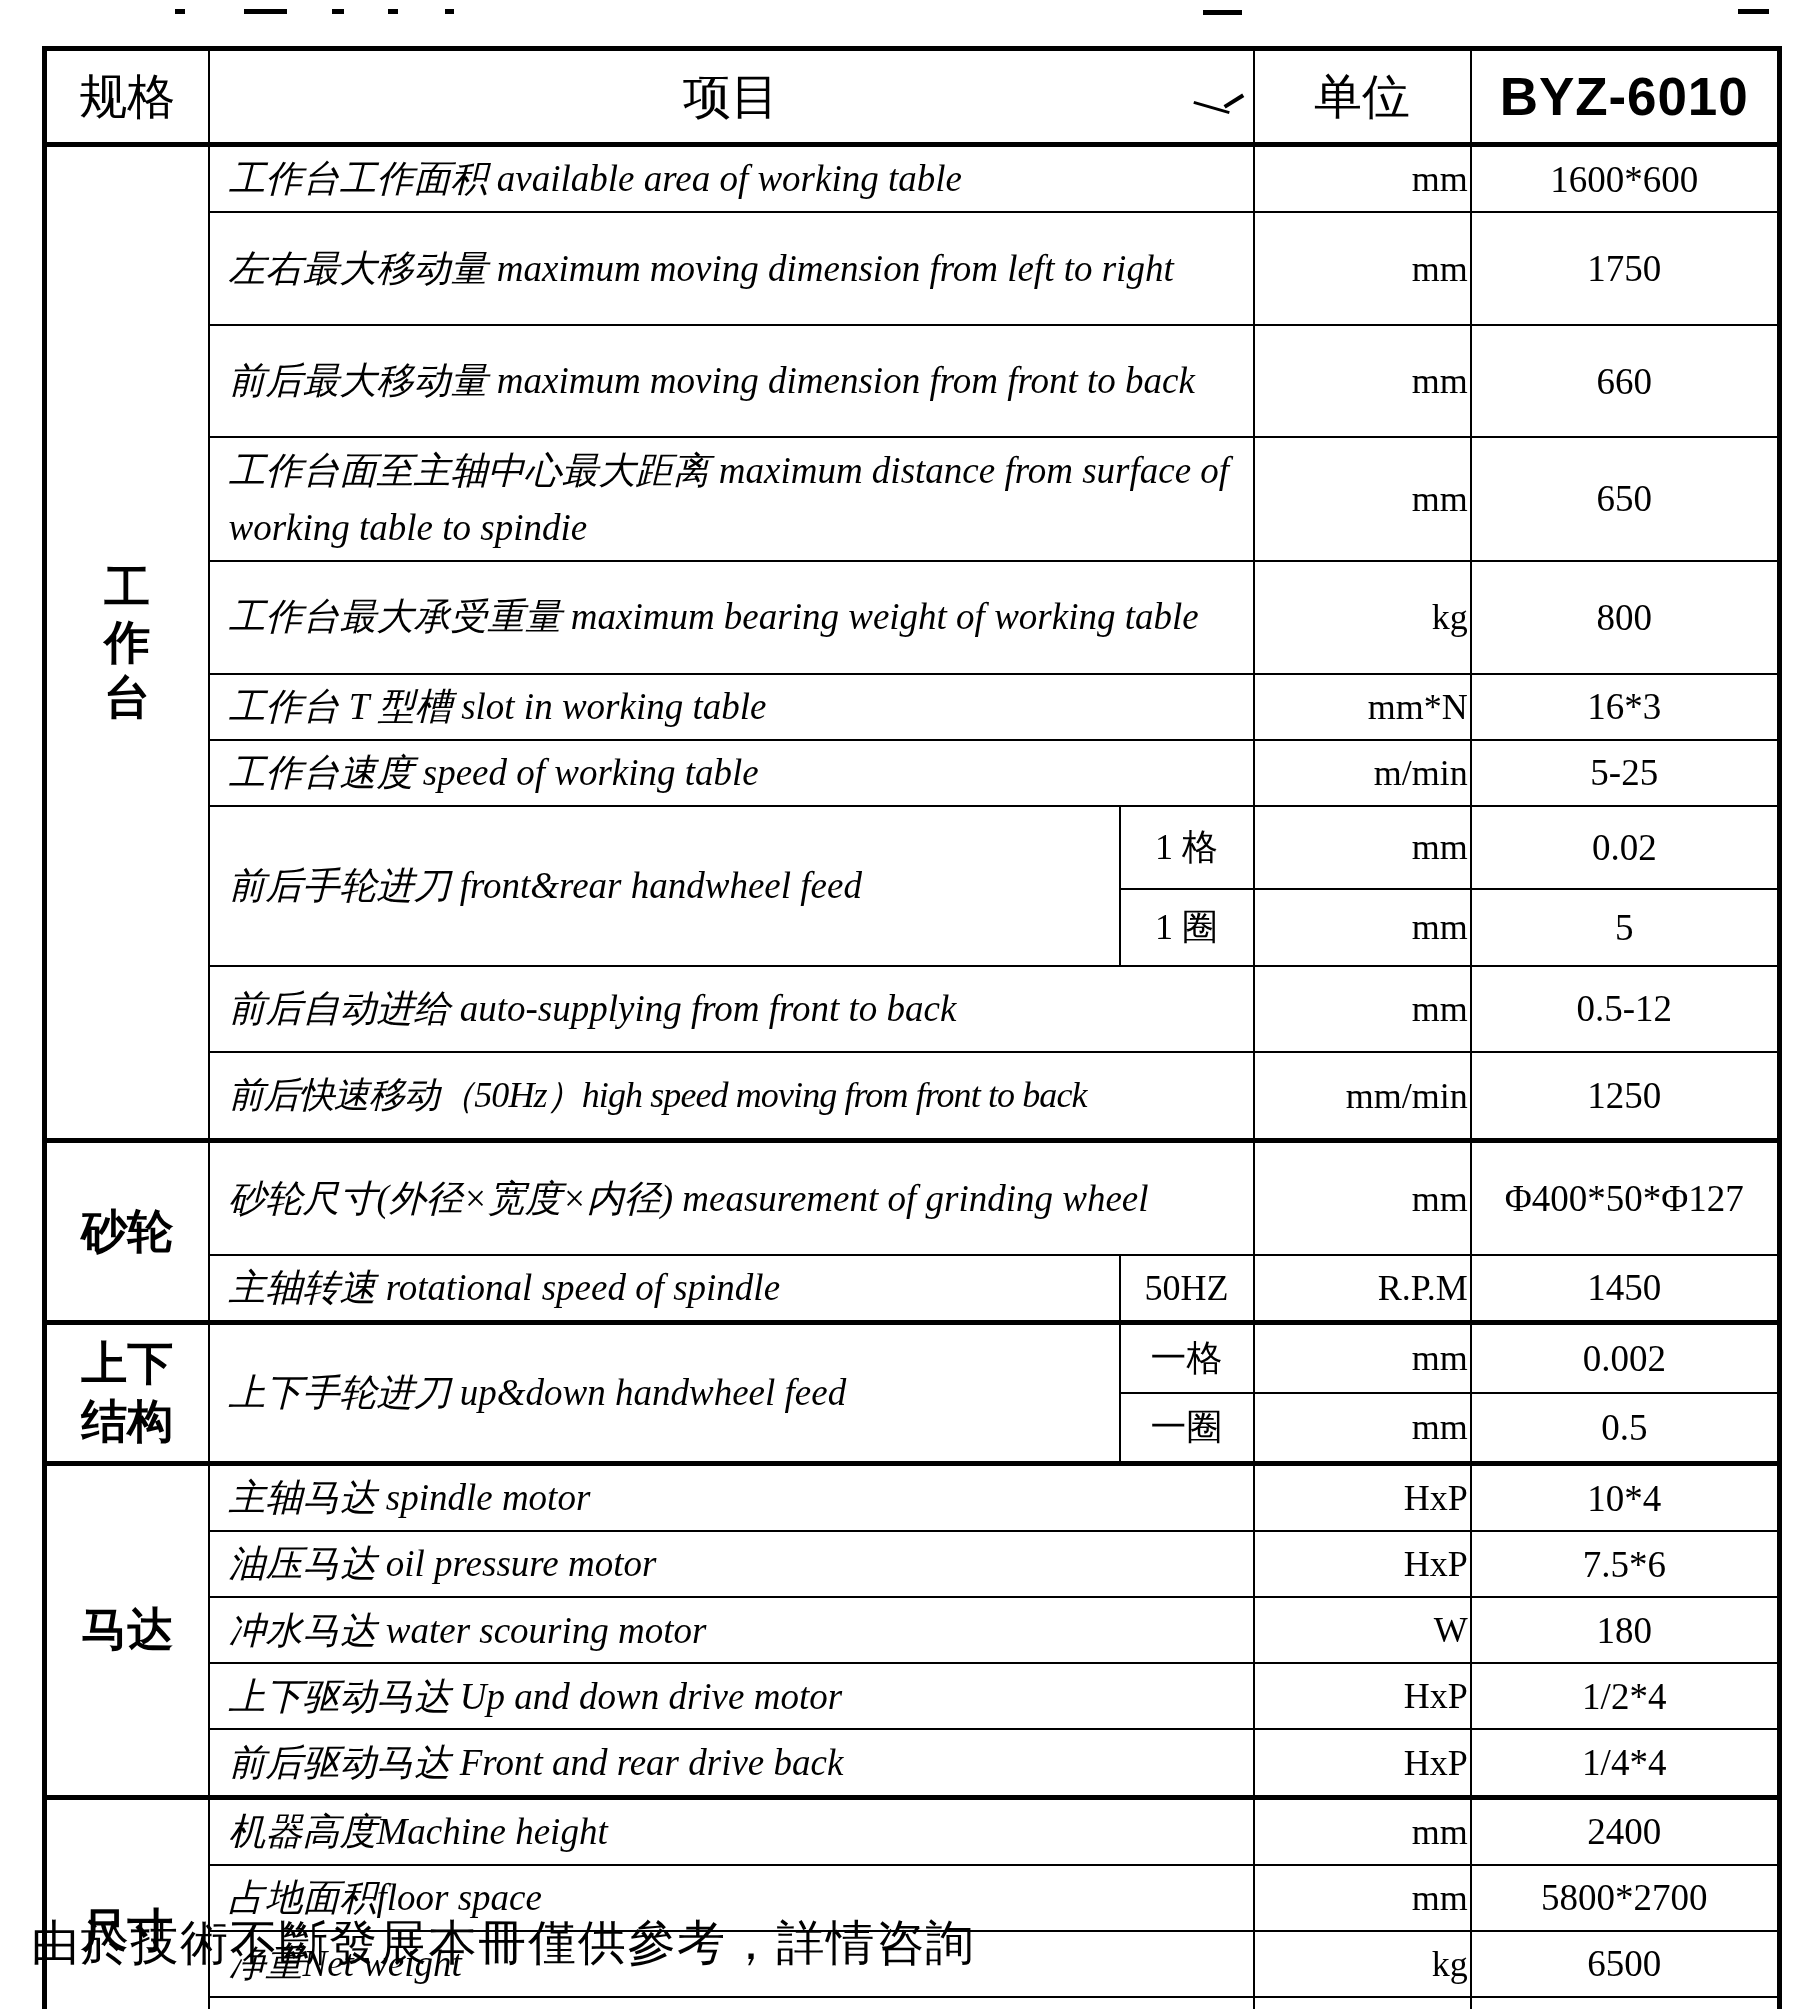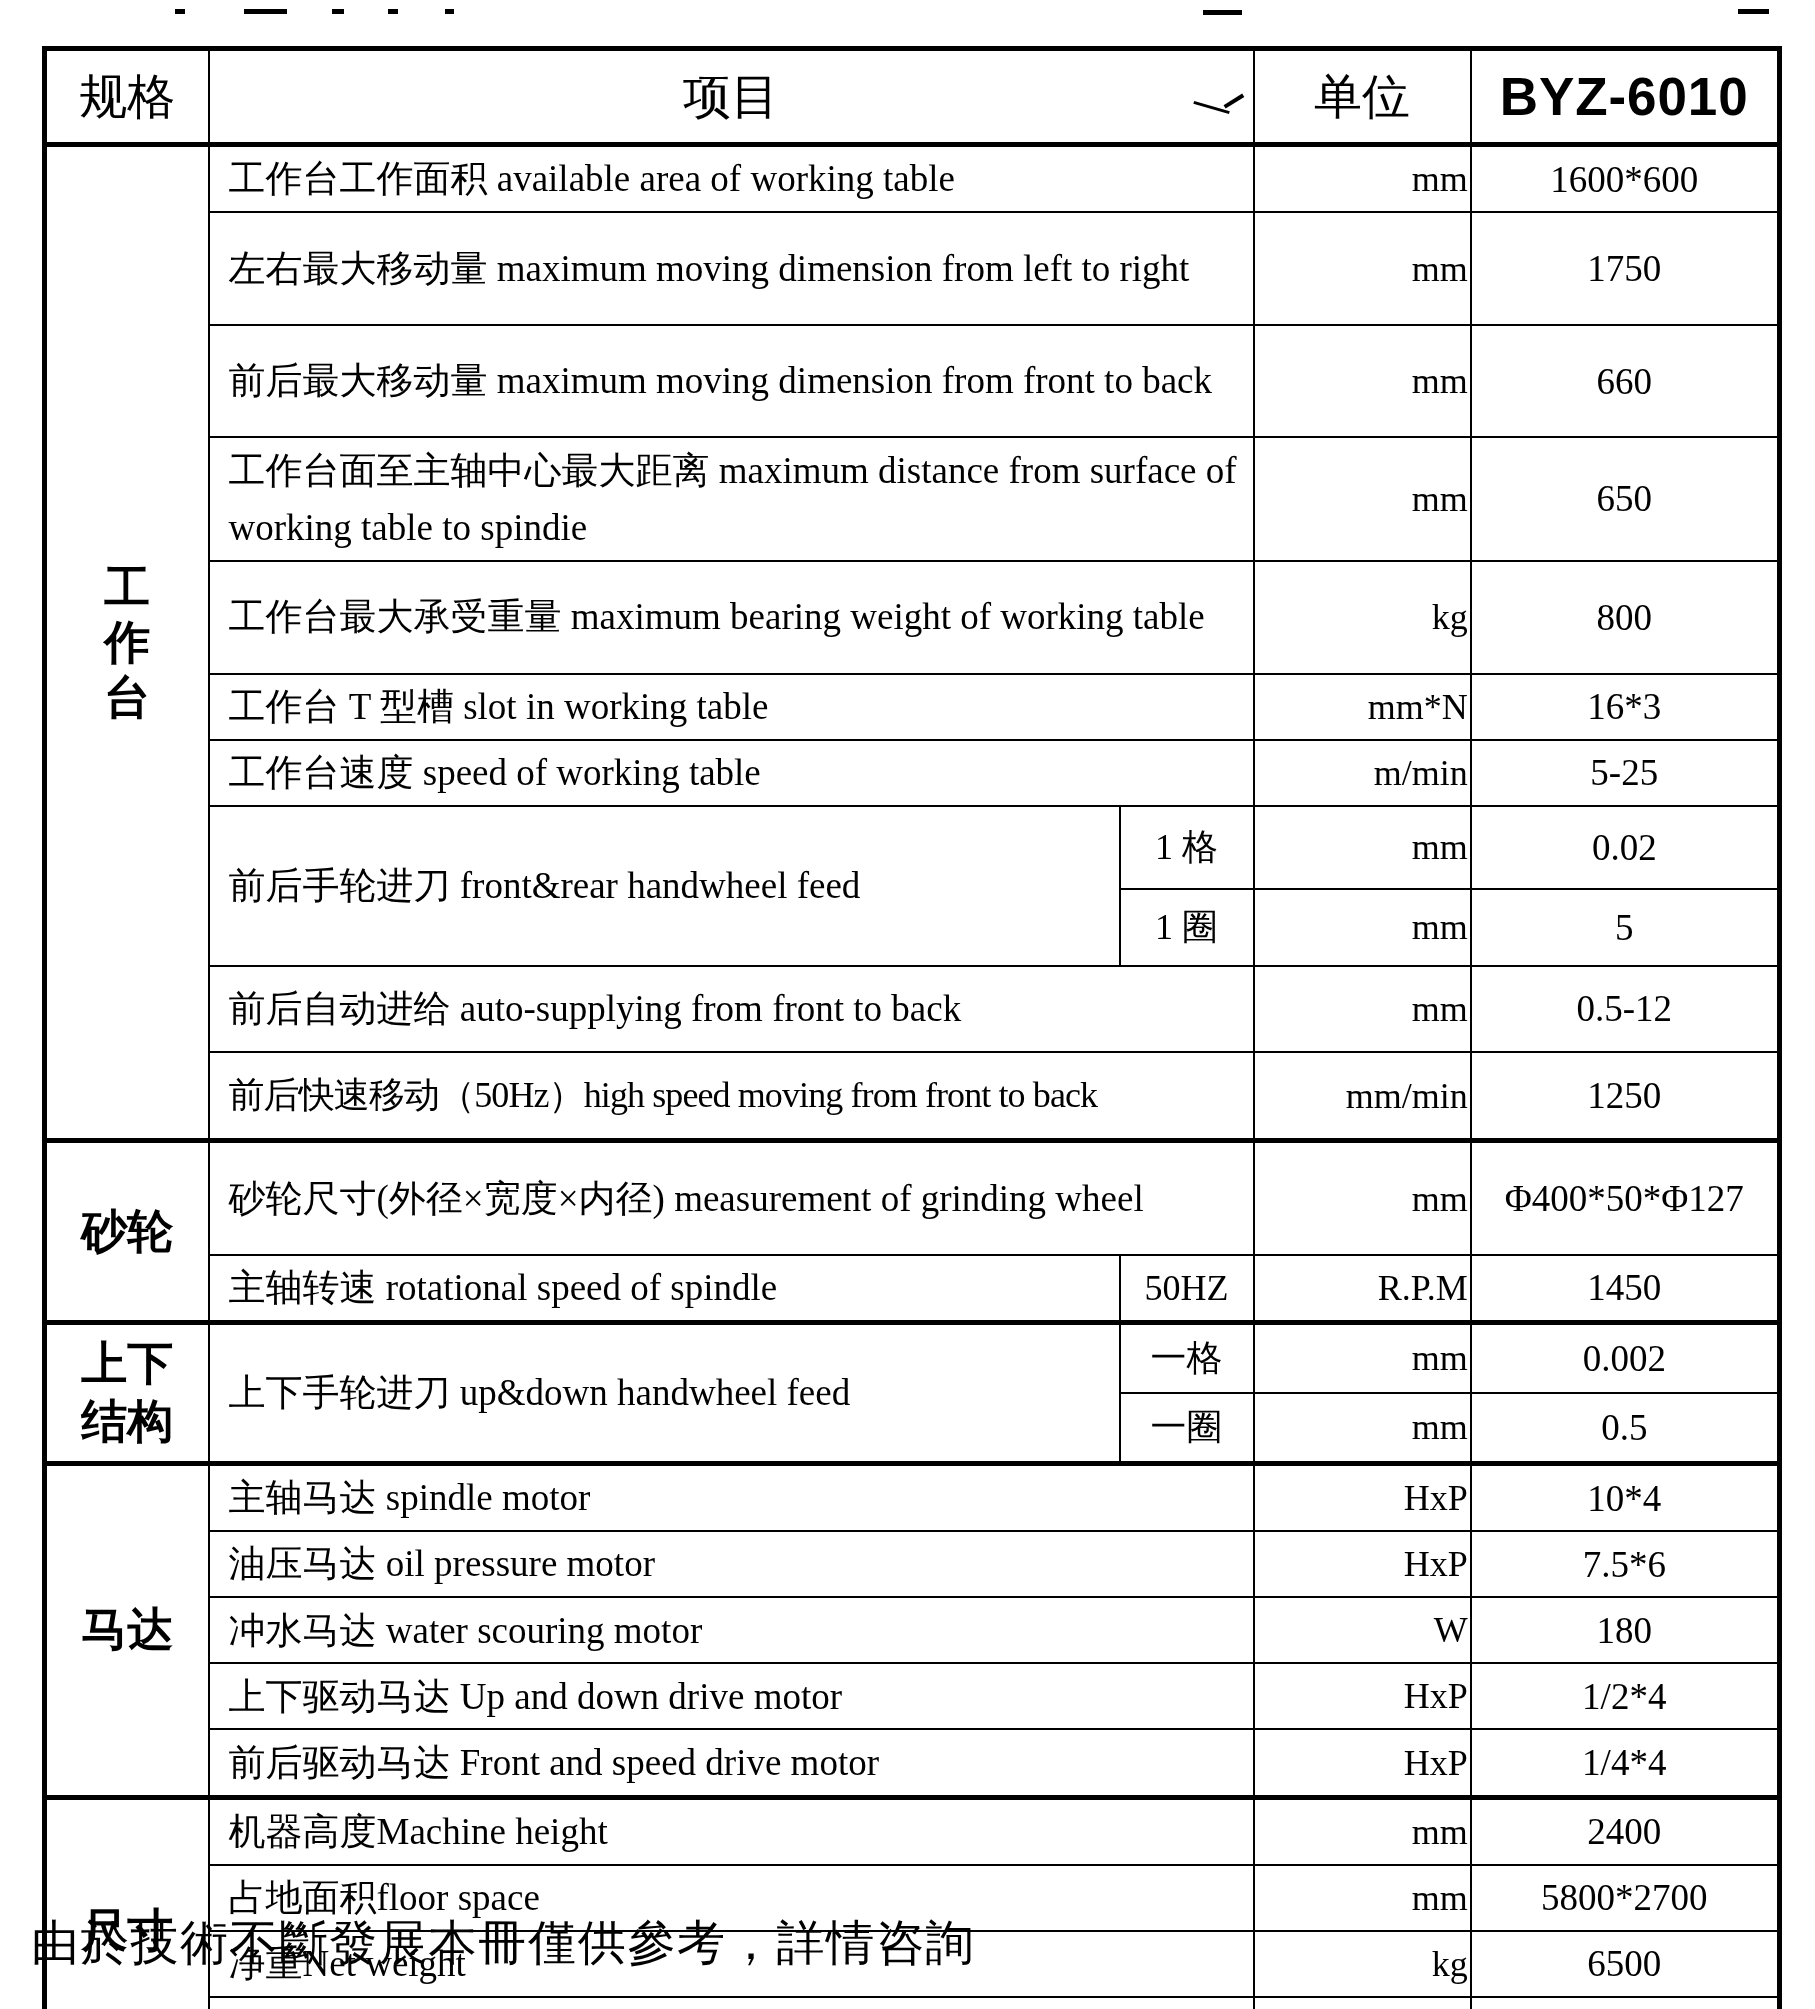--- a/index.html
+++ b/index.html
@@ -32,21 +32,21 @@
     font-weight:bold;font-size:53px;text-align:center;letter-spacing:0.9px;
   }
   .grp{
     font-family:"Liberation Sans","DejaVu Sans",sans-serif;
     font-weight:bold;font-size:46px;text-align:center;
   }
   .grp .v1{width:49px;margin:0 auto;word-break:break-all;line-height:1.2;text-align:center;}
   .grp .v2{width:102px;margin:0 auto;word-break:break-all;line-height:1.25;text-align:center;}
   .item{
     font-size:37px;text-align:left;
-    padding:3.4px 10.2px 3.4px 19px;line-height:1.55;
+    padding:3.4px 10.2px 3.4px 19px;line-height:1.55;font-style:italic;
   }
   .item.tight{font-size:36px;letter-spacing:-0.9px;}
   .sub{font-size:36px;text-align:center;padding:9px;}
   .unit{font-size:36px;text-align:right;padding:1.7px;}
   .val{font-size:37px;text-align:center;padding:1.7px;}
   .footer-note{
     position:absolute;left:31px;top:1911px;
     font-family:"Liberation Sans","DejaVu Sans",sans-serif;
     font-weight:normal;font-size:48px;letter-spacing:1.7px;
     white-space:nowrap;
@@ -216,21 +216,21 @@
     <td class="val">180</td>
   </tr>
 
   <tr style="height:57px">
     <td class="item" colspan="2">上下驱动马达 Up and down drive motor</td>
     <td class="unit">HxP</td>
     <td class="val">1/2*4</td>
   </tr>
 
   <tr style="height:57px">
-    <td class="item" colspan="2">前后驱动马达 Front and speed drive motor</td>
+    <td class="item" colspan="2">前后驱动马达 Front and rear drive back</td>
     <td class="unit">HxP</td>
     <td class="val">1/4*4</td>
   </tr>
 
   <tr class="gdiv" style="height:57px">
     <td class="grp" rowspan="4">
       <span>尺寸</span>
     </td>
     <td class="item" colspan="2">机器高度Machine height</td>
     <td class="unit">mm</td>

